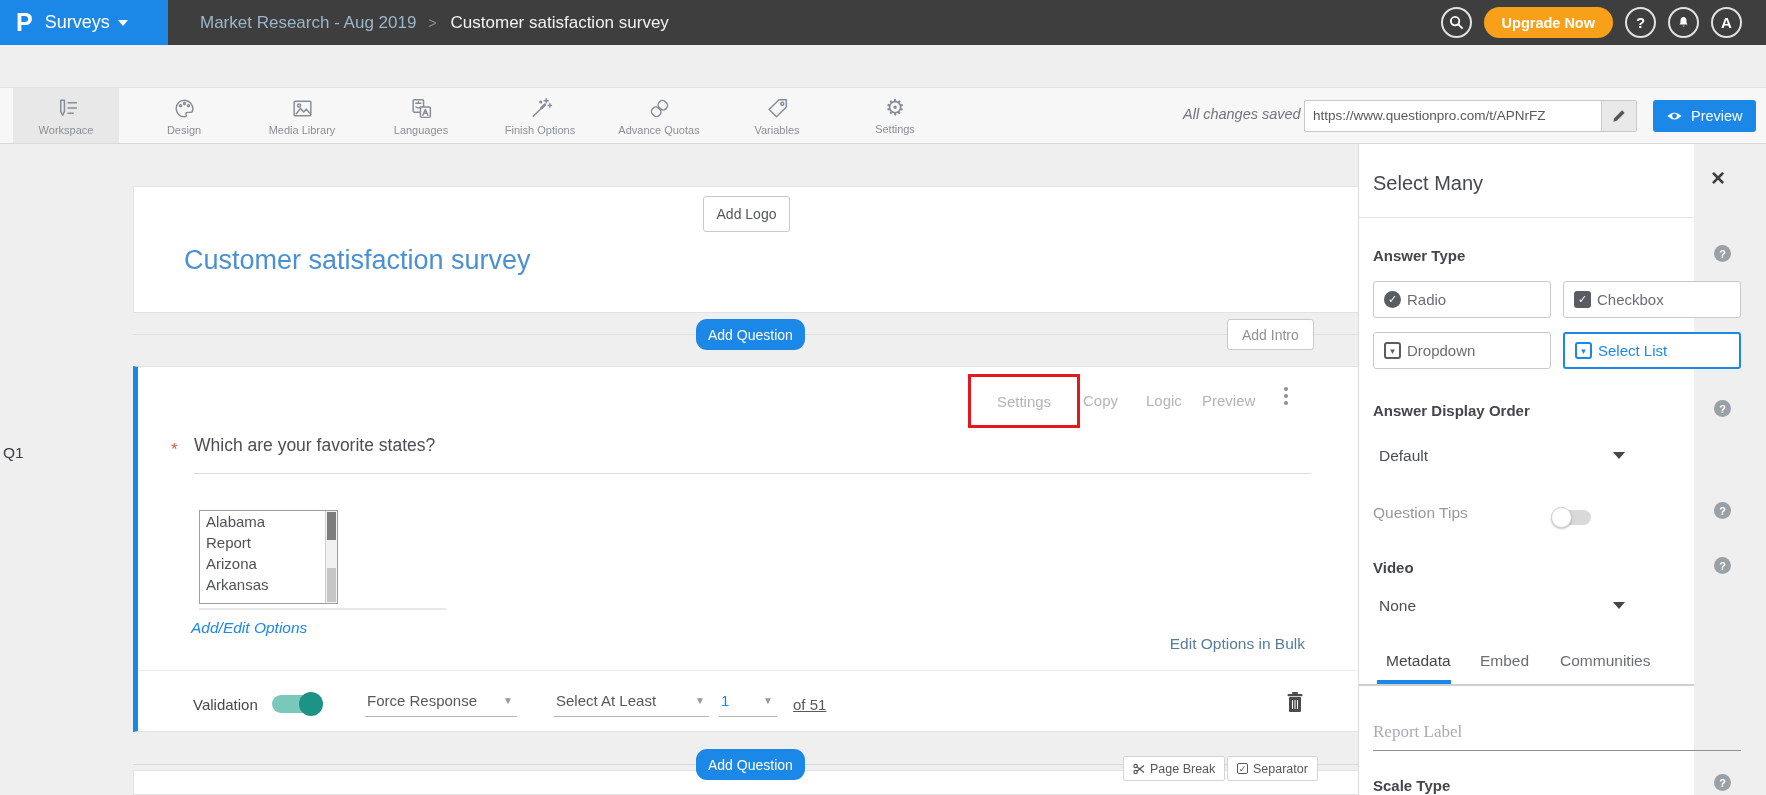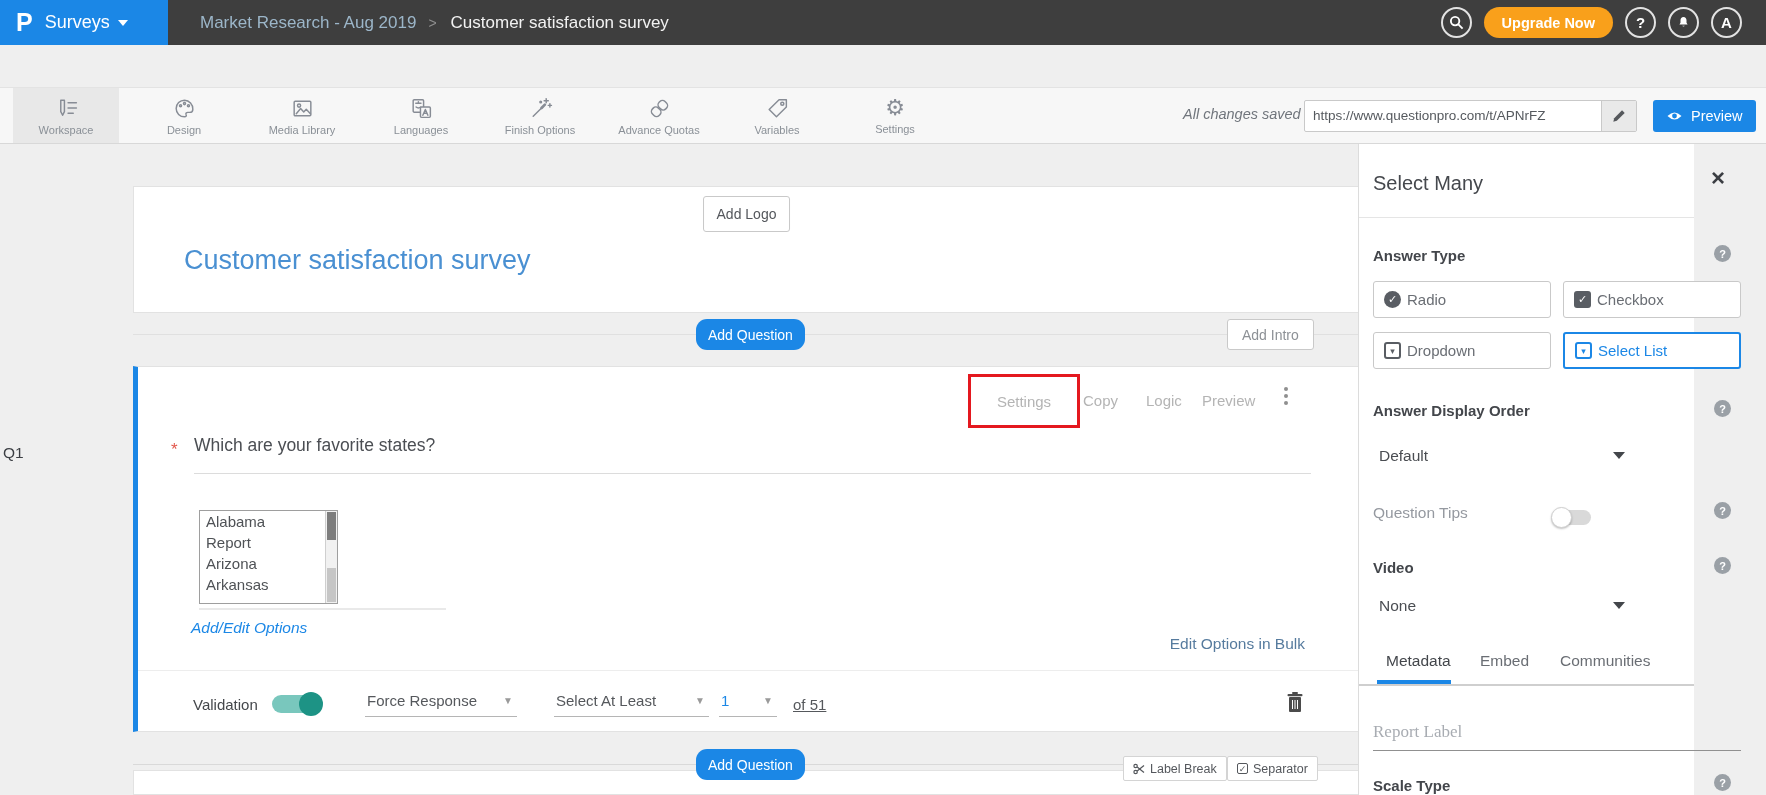--- a/index.html
+++ b/index.html
@@ -328,21 +328,21 @@
   <div class="btn-primary add-q2">
       <span>Add Question</span>
     </div>
   <div class="mini-btn" style="left:1123px">
     <svg width="12" height="12" viewBox="0 0 12 12">
         <circle cx="2.6" cy="3" r="1.7" stroke="#54575c" fill="none" stroke-width="1.2"></circle>
         <circle cx="2.6" cy="9" r="1.7" stroke="#54575c" fill="none" stroke-width="1.2"></circle>
         <line x1="4.2" y1="4" x2="11" y2="9.5" stroke="#54575c" stroke-width="1.2"></line>
         <line x1="4.2" y1="8" x2="11" y2="2.5" stroke="#54575c" stroke-width="1.2"></line>
       </svg>
-    <span>Label Break</span>
+    <span>Page Break</span>
   </div>
   <div class="mini-btn" style="left:1227px">
     <span class="chk-ico">✓</span>
     <span>Separator</span>
   </div>
 
   <div class="sidebar">
     <div class="sb-title">Select Many</div>
     <div class="sb-close"><span>×</span></div>
     <div class="sb-div"></div>

